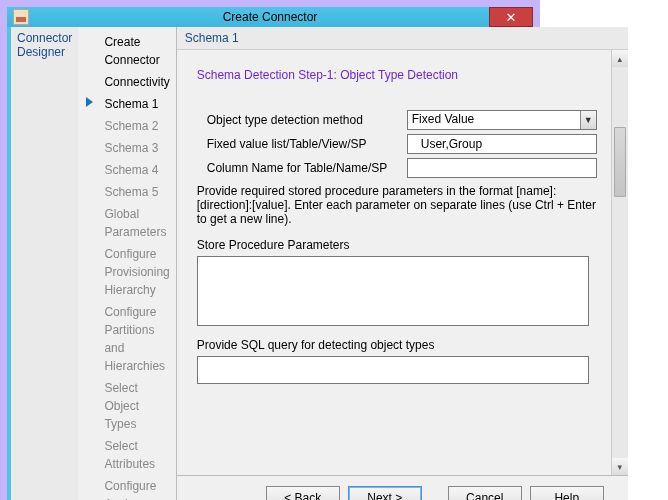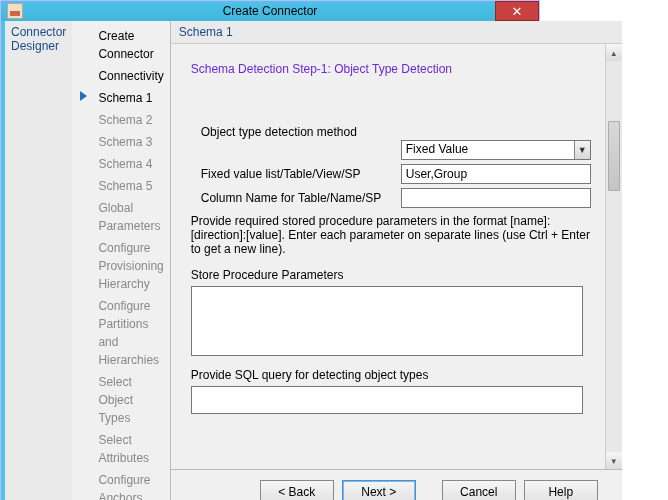--- a/index.html
+++ b/index.html
@@ -8,21 +8,21 @@
     font-family: "Segoe UI", Tahoma, sans-serif;
     font-size: 11px;
     background: #fff;
     width: 668px;
     height: 500px;
     overflow: hidden;
   }
   .window {
     width: 540px;
     height: 500px;
-    border: 1px solid #c4b5fd;
+    border: 7px solid #c4b5fd;
     background: #fff;
     display: flex;
     flex-direction: column;
   }
   .titlebar {
     height: 28px;
     background: linear-gradient(#4fc3e8, #3fb6de);
     display: flex;
     align-items: center;
     position: relative;
@@ -158,41 +158,40 @@
   .form-row .control {
     flex: 1;
   }
   .select-wrap {
     display: flex;
     align-items: stretch;
     background: #fff;
     border: 1px solid #777;
     height: 20px;
     width: 190px;
-    margin-top: 36px;
   }
   .select-wrap .sel-val {
     flex: 1;
     padding: 1px 4px;
     font-size: 12px;
   }
   .select-wrap .sel-btn {
     width: 16px;
     background: linear-gradient(#f4f4f4,#d8d8d8);
     border-left: 1px solid #888;
     display:flex;align-items:center;justify-content:center;
     font-size: 9px;
     color:#333;
   }
   input.txt {
     width: 190px;
     height: 20px;
     border: 1px solid #777;
     background: #fff;
-    padding: 1px 4px;
+    padding: 1px 13px;
     font-size: 12px;
     font-family: inherit;
   }
   .help-text {
     font-size: 12px;
     color: #000;
     margin-top: 6px;
     margin-bottom: 12px;
     line-height: 14px;
   }

